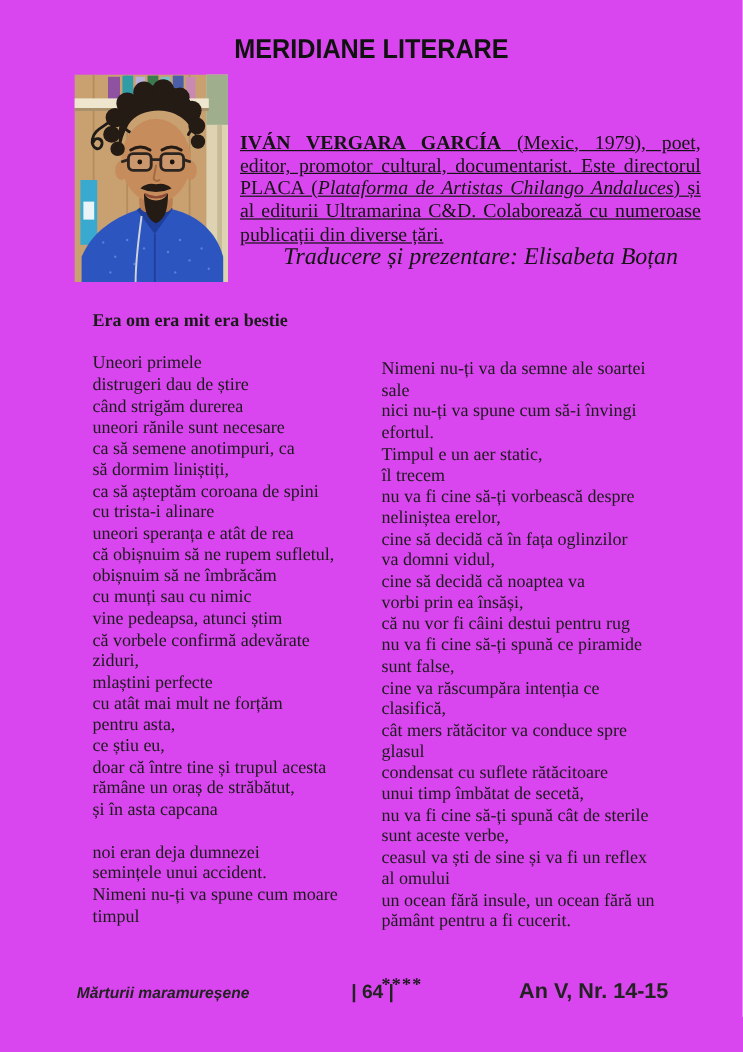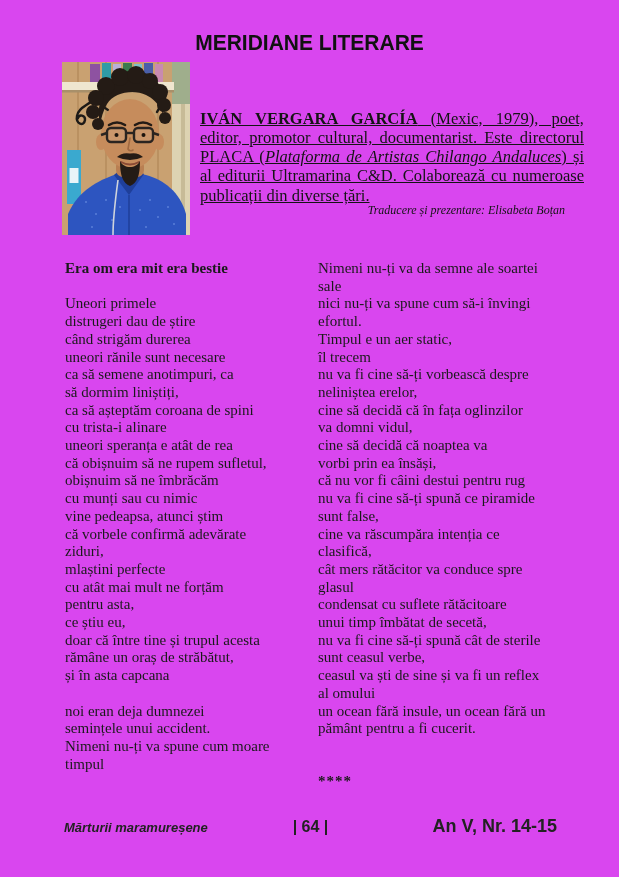--- a/index.html
+++ b/index.html
@@ -17,25 +17,25 @@
   .photo-frame { position:absolute; left:62px; top:62px; width:128px; height:173px; }
   .photo-frame svg { display:block; width:128px; height:173px; }
   .bio {
     position:absolute; left:200px; top:92px; width:384px;
     text-align:justify; font-size:16.5px; line-height:19.3px; color:#141414;text-decoration:underline;
   }
   .bio .name { font-weight:bold; }
   .bio .it { font-style:italic; }
   .translator {
     position:absolute; top:203px; right:54px;
-    font-style:italic; font-size:12px; color:#141414;
+    font-style:italic; font-size:20px; color:#141414;
   }
   .poem-col { position:absolute; top:260px; font-size:15px; line-height:17.7px; }
-  .poem-col.left  { left:65px;  width:252px; }
-  .poem-col.right { left:318px; width:266px; }
+  .poem-col.left  { left:77px;  width:252px; }
+  .poem-col.right { left:318px; width:266px;margin-top:40px; }
   .poem-title { font-weight:bold; min-height:17.7px; margin-bottom:17.7px; }
   .poem-line { min-height:17.7px; white-space:nowrap; }
   .end-mark { font-weight:bold; min-height:17.7px; letter-spacing:1px; }
   .footer {
     position:absolute; left:64px; right:62px; top:816px;
     display:flex; align-items:baseline;
     font-family:"Liberation Sans", sans-serif; font-size:13px; color:#222;
   }
   .footer .f-left  { flex:1; text-align:left; font-style:italic; font-weight:bold; font-size:13px; }
   .footer .f-center{ flex:1; text-align:center; font-weight:bold; font-size:16px; }
@@ -203,21 +203,21 @@
         <div class="poem-line">că nu vor fi câini destui pentru rug</div>
         <div class="poem-line">nu va fi cine să-ți spună ce piramide</div>
         <div class="poem-line">sunt false,</div>
         <div class="poem-line">cine va răscumpăra intenția ce</div>
         <div class="poem-line">clasifică,</div>
         <div class="poem-line">cât mers rătăcitor va conduce spre</div>
         <div class="poem-line">glasul</div>
         <div class="poem-line">condensat cu suflete rătăcitoare</div>
         <div class="poem-line">unui timp îmbătat de secetă,</div>
         <div class="poem-line">nu va fi cine să-ți spună cât de sterile</div>
-        <div class="poem-line">sunt ceasul verbe,</div>
+        <div class="poem-line">sunt aceste verbe,</div>
         <div class="poem-line">ceasul va ști de sine și va fi un reflex</div>
         <div class="poem-line">al omului</div>
         <div class="poem-line">un ocean fără insule, un ocean fără un</div>
         <div class="poem-line">pământ pentru a fi cucerit.</div>
         <div class="poem-line">&nbsp;</div>
         <div class="poem-line">&nbsp;</div>
       </div>
     <div class="end-mark">****</div>
   </div>
 

